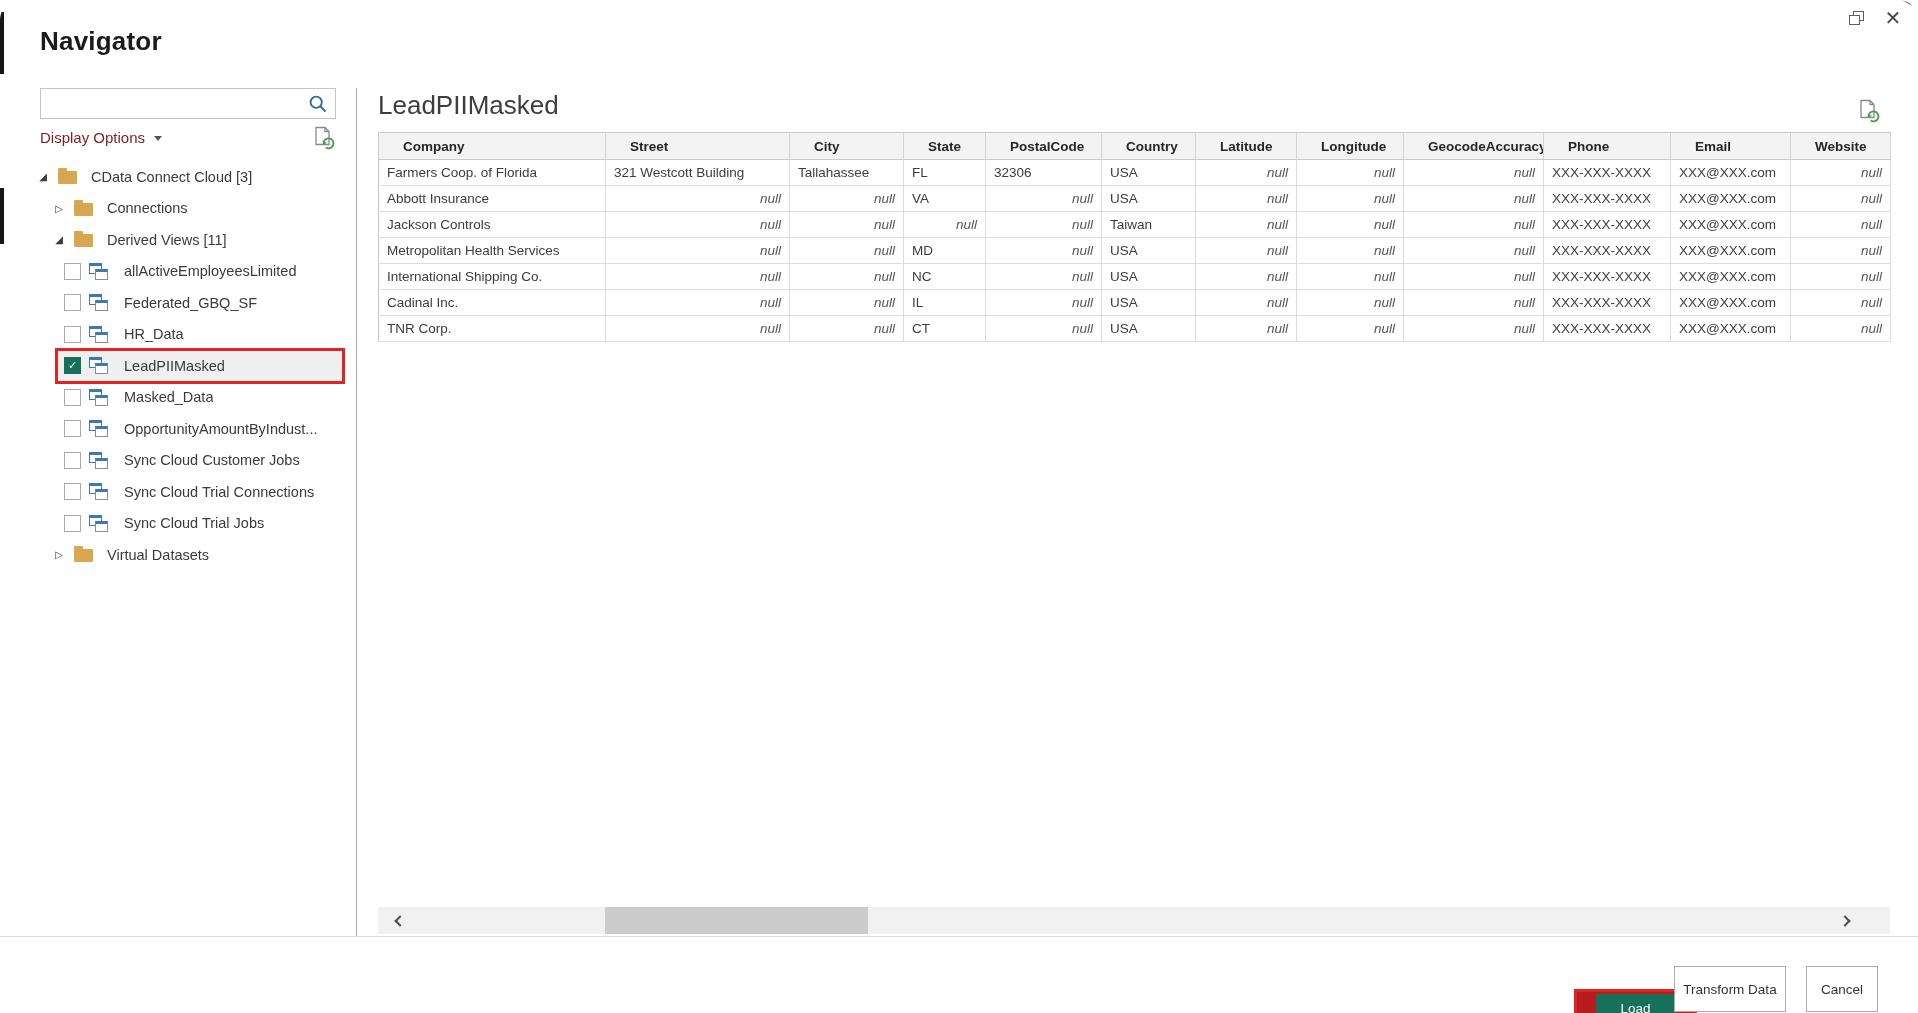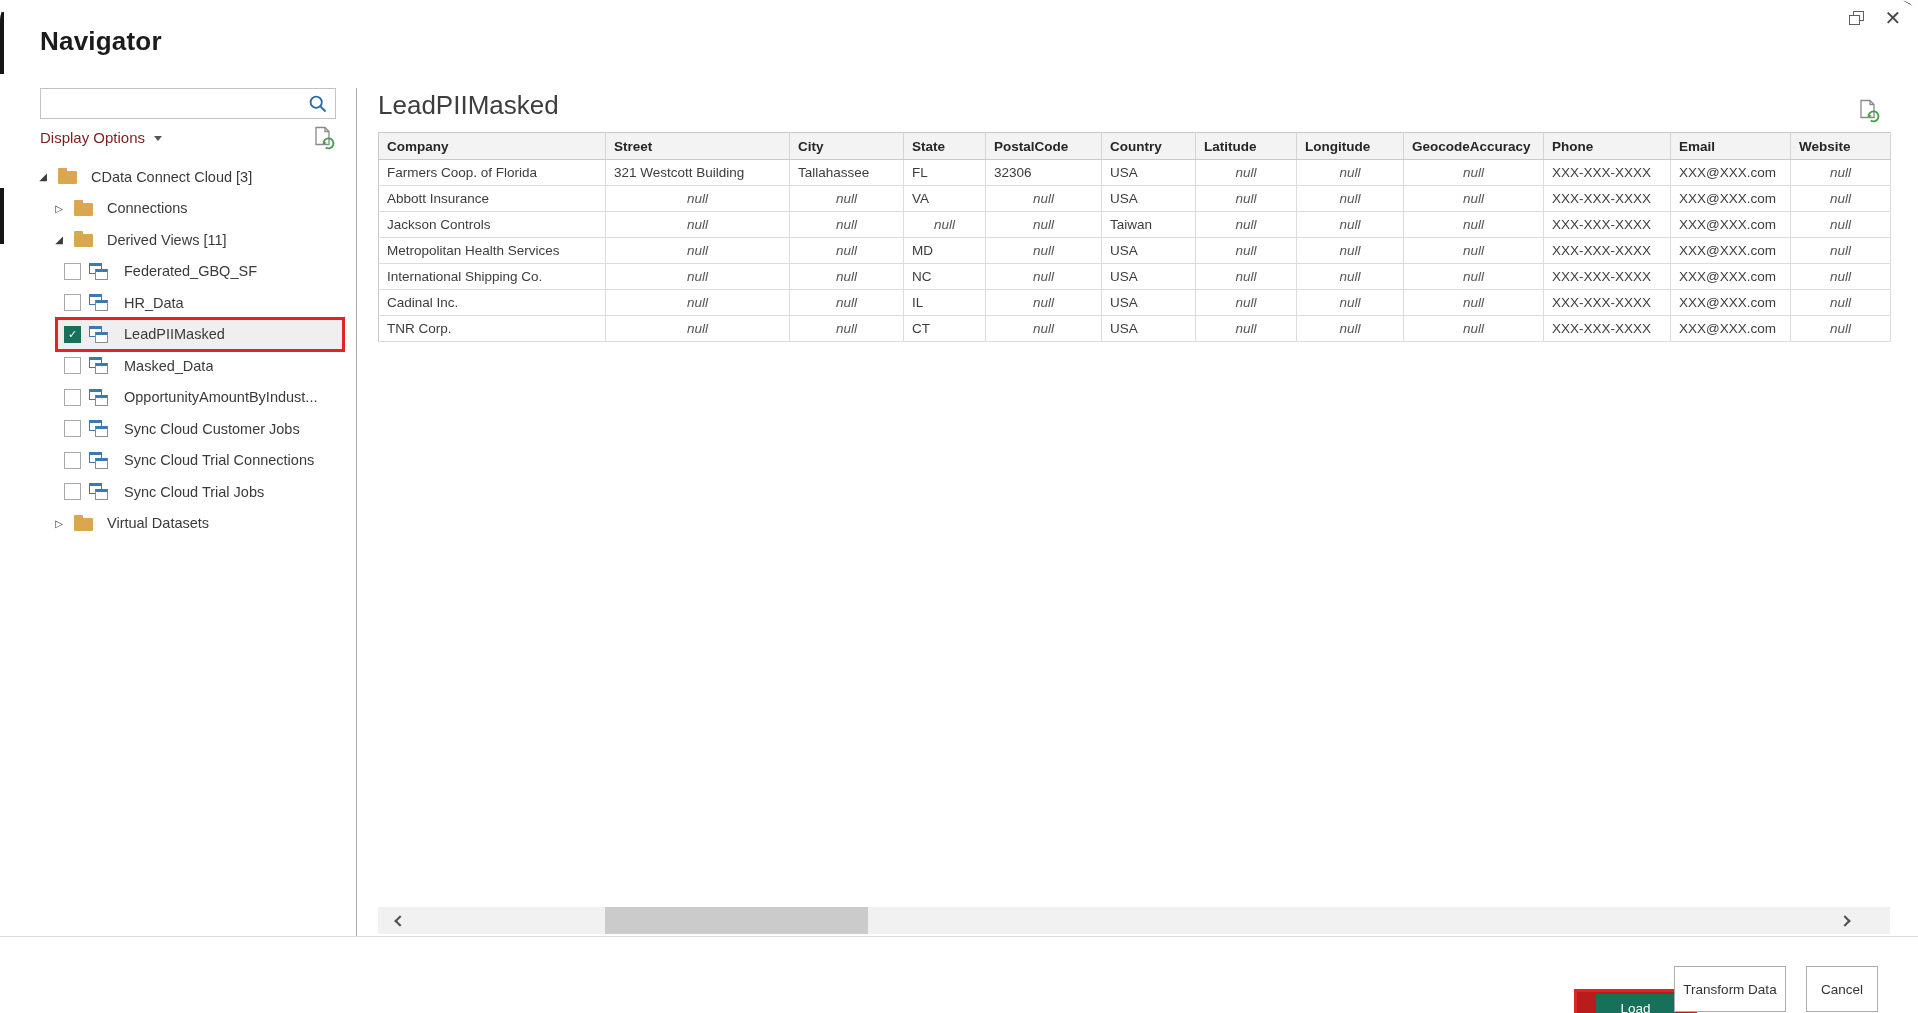--- a/index.html
+++ b/index.html
@@ -56,24 +56,24 @@
   .view-icon .vf { position:absolute; right:0; bottom:0; width:13px; height:11px; border:1px solid #8c8c8c; border-top:3.5px solid var(--viewblue); background:#fff; }
   .tree-label { white-space:nowrap; overflow:hidden; }
 
   .divider { position:absolute; left:356px; top:88px; width:1px; height:848px; background:#a9a9a9; }
 
   
   .preview-title { position:absolute; left:378px; top:90px; font-size:26px; font-weight:300; color:#3d3d3d; }
   table.ptable { position:absolute; left:378px; top:132px; width:1512px; border-collapse:collapse; table-layout:fixed;
     border:1px solid #c9c9c9; background:#fff; }
   table.ptable th { height:27px; background:#f3f3f3; font-size:13.5px; font-weight:bold; color:#262626;
-    text-align:left; padding:0 8px; border-right:1px solid #d4d4d4; border-bottom:1px solid #c9c9c9; white-space:nowrap; overflow:hidden; }
+    text-align:left; padding:0 24px; border-right:1px solid #d4d4d4; border-bottom:1px solid #c9c9c9; white-space:nowrap; overflow:hidden; }
   table.ptable td { height:26px; font-size:13.5px; color:#3c3c3c; padding:0 8px;
     border-right:1px solid #dcdcdc; border-bottom:1px solid #dcdcdc; white-space:nowrap; overflow:hidden; }
-  table.ptable td.nullv { font-style:italic; color:#565656; text-align:center; }
+  table.ptable td.nullv { font-style:italic; color:#565656; text-align:right; }
 
   
   .hscroll { position:absolute; left:378px; top:907px; width:1512px; height:27px; background:#f1f1f1; }
   .hthumb { position:absolute; left:227px; top:0; width:263px; height:27px; background:#cbcbcb; }
   .harrow { position:absolute; top:0; width:28px; height:27px; display:flex; align-items:center; justify-content:center; }
   .harrow.left { left:6px; } .harrow.right { right:30px; }
   .chev { width:8px; height:8px; border-left:2px solid #4f4f4f; border-bottom:2px solid #4f4f4f; }
   .chev.l { transform:rotate(45deg); margin-left:3px; }
   .chev.r { transform:rotate(-135deg); margin-right:3px; }
 
@@ -135,20 +135,28 @@
       </div>
       <div class="tree-row lvl2">
         <span class="twisty">▷</span>
         <span class="folder-icon"></span>
         <span class="tree-label">Connections</span>
       </div>
       <div class="tree-row lvl2">
         <span class="twisty">◢</span>
         <span class="folder-icon"></span>
         <span class="tree-label">Derived Views [11]</span>
+      </div>
+      <div class="tree-row lvl3">
+        <span class="checkbox"></span>
+        <span class="view-icon">
+          <span class="vb"></span>
+          <span class="vf"></span>
+        </span>
+        <span class="tree-label">allActiveEmployeesLimited</span>
       </div>
       <div class="tree-row lvl3">
         <span class="checkbox"></span>
         <span class="view-icon">
           <span class="vb"></span>
           <span class="vf"></span>
         </span>
         <span class="tree-label">Federated_GBQ_SF</span>
       </div>
       <div class="tree-row lvl3">

